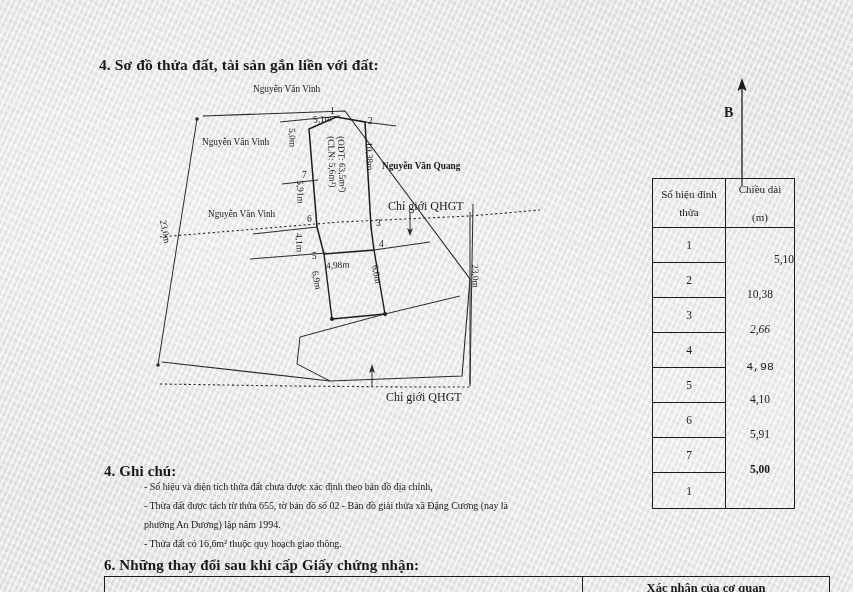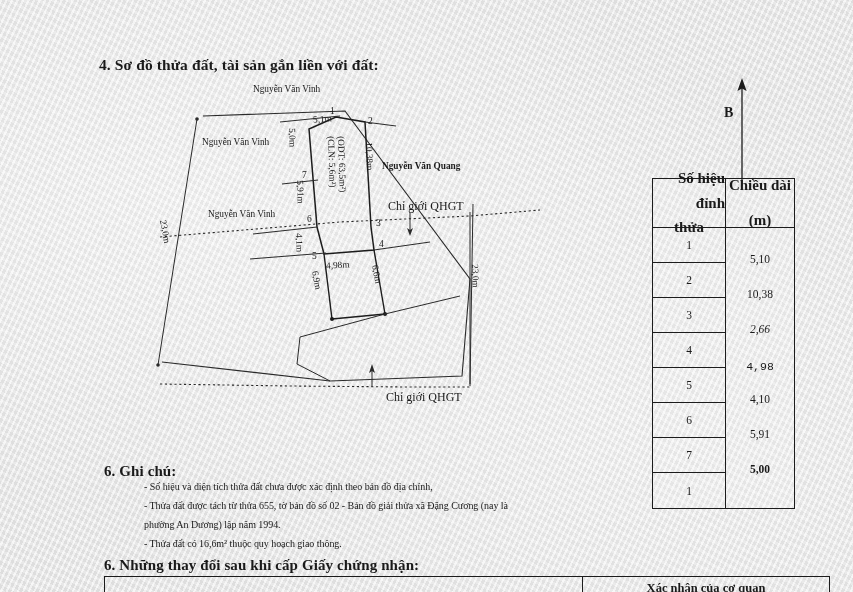--- a/index.html
+++ b/index.html
@@ -51,21 +51,21 @@
     background:rgba(255,255,255,.10);
     box-sizing:border-box;
   }
   #vertex-table .vt-head{
     display:flex;border-bottom:1.6px solid #1c1c1c;
     height:48px;
   }
   #vertex-table .vt-head .c1,
   #vertex-table .vt-head .c2{
     display:flex;flex-direction:column;align-items:center;justify-content:center;
-    font-size:15px;font-weight:bold;line-height:1.65;text-align:right;
+    font-size:11px;font-weight:normal;line-height:1.65;text-align:right;
   }
   #vertex-table .c1{width:73px;box-sizing:border-box;}
   #vertex-table .c2{width:68px;box-sizing:border-box;gap:10px;}
   #vertex-table .vt-head .c1{border-right:1.6px solid #1c1c1c;}
   #vt-body{display:flex;}
   #vt-left{width:73px;border-right:1.6px solid #1c1c1c;box-sizing:border-box;}
   #vt-right{width:68px;box-sizing:border-box;position:relative;}
   #vt-left .vrow{
     height:35px;border-bottom:1.4px solid #1c1c1c;
     display:flex;align-items:center;justify-content:center;
@@ -134,21 +134,21 @@
         <div class="vrow">1</div>
         <div class="vrow">2</div>
         <div class="vrow">3</div>
         <div class="vrow">4</div>
         <div class="vrow">5</div>
         <div class="vrow">6</div>
         <div class="vrow">7</div>
         <div class="vrow">1</div>
       </div>
     <div id="vt-right" style="height: 280px;">
-        <div class="lrow" style="top: 25.2px;">5,10</div>
+        <div class="lrow" style="top: 25.2px; text-align: right;">5,10</div>
         <div class="lrow" style="top: 60.2px;">10,38</div>
         <div class="lrow" style="top: 95.2px; font-style: italic;">2,66</div>
         <div class="lrow" style="top: 132px; font-family: Liberation Mono, monospace;">4,98</div>
         <div class="lrow" style="top: 165.2px;">4,10</div>
         <div class="lrow" style="top: 200.2px;">5,91</div>
         <div class="lrow" style="top: 235.2px; font-weight: bold;">5,00</div>
       </div>
   </div>
 </div>
 
@@ -227,21 +227,21 @@
   
   <div class="vnum" style="left:190px;top:22px;">1</div>
   <div class="vnum" style="left:228px;top:32px;">2</div>
   <div class="vnum" style="left:236px;top:134px;">3</div>
   <div class="vnum" style="left:239px;top:155px;">4</div>
   <div class="vnum" style="left:172px;top:167px;">5</div>
   <div class="vnum" style="left:167px;top:130px;">6</div>
   <div class="vnum" style="left:162px;top:86px;">7</div>
 </div>
 
-<div class="sec-head" id="sec5-title">6. Ghi chú:</div>
+<div class="sec-head" id="sec5-title">4. Ghi chú:</div>
 <div class="note-line" id="note-1">- Số hiệu và diện tích thửa đất chưa được xác định theo bản đồ địa chính,</div>
 <div class="note-line" id="note-2">- Thửa đất được tách từ thửa 655, tờ bản đồ số 02 - Bản đồ giải thửa xã Đặng Cương (nay là</div>
 <div class="note-line" id="note-2b">phường An Dương) lập năm 1994.</div>
 <div class="note-line" id="note-3">- Thửa đất có 16,6m² thuộc quy hoạch giao thông.</div>
 
 <div class="sec-head" id="sec6-title">6. Những thay đổi sau khi cấp Giấy chứng nhận:</div>
 <div id="sec6-table">
   <div id="sec6-col-left"></div>
   <div id="sec6-col-right">Xác nhận của cơ quan</div>
 </div>

